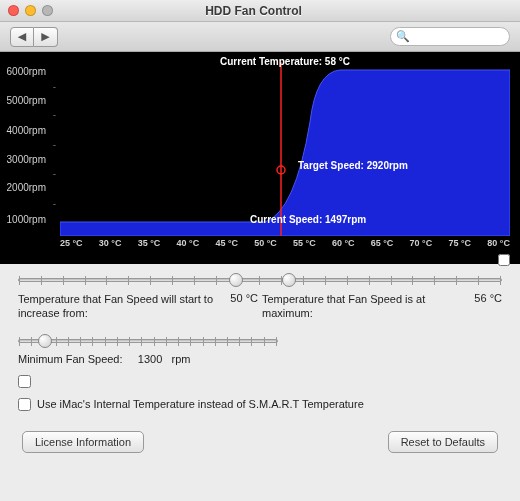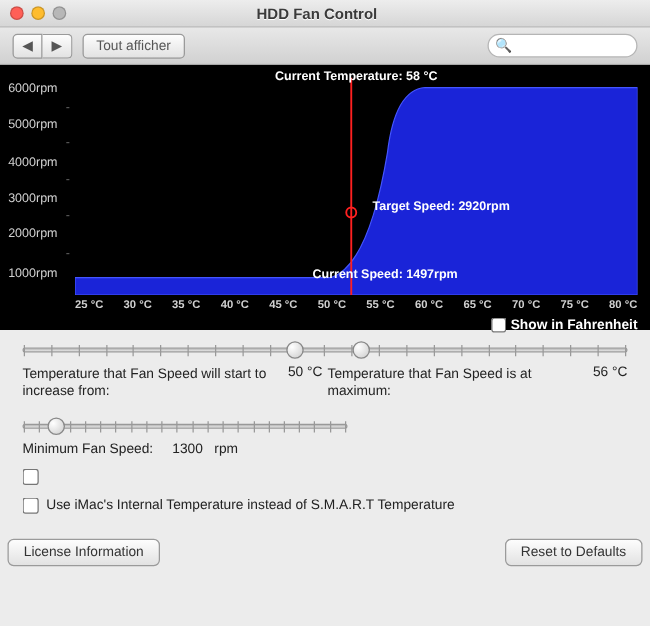--- a/index.html
+++ b/index.html
@@ -41,41 +41,40 @@
   .knob{width:14px; height:14px; border-radius:50%; background:radial-gradient(circle at 30% 30%,#fff,#ccc); border:1px solid #888; position:absolute; top:-6px; transform:translateX(-50%);}
   .dual-label{display:flex; gap:4px; margin-top:10px;}
   .dual-label .col{flex:1; display:flex; gap:8px;}
   .dual-label .txt{flex:1; line-height:1.3;}
   .dual-label .val{white-space:nowrap;}
   .min-slider{margin-top:18px; width:260px;}
   .min-label{margin-top:10px;}
   .check-row{display:flex; align-items:center; gap:6px; margin-top:10px;}
   .check-row input{width:13px;height:13px;}
 
-  .footer{display:flex; justify-content:space-between; padding:10px 6px 14px;}
+  .footer{display:flex; justify-content:space-between; padding:10px 22px 14px;}
   .footer .btn{border-radius:5px; padding:0 12px; height:22px; font-size:11px; color:#333;}
 </style>
 </head>
 <body>
 
 <div class="titlebar">
   <div class="traffic">
     <div class="tl red"></div>
     <div class="tl yel"></div>
     <div class="tl grn"></div>
   </div>
   <div class="title">HDD Fan Control</div>
 </div>
 
 <div class="toolbar">
   <div class="seg">
     <div class="btn">◀</div>
     <div class="btn">▶</div>
   </div>
-  <div class="btn showall">Tout afficher</div>
   <div class="spacer"></div>
   <div class="search">
     <span class="search-icon">🔍</span>
     <input type="text" placeholder="" style="">
   </div>
 </div>
 
 <div class="chart-area">
   <div class="y-axis">
     <div class="y-tick" style="top:5%">6000rpm</div>
@@ -109,21 +108,20 @@
     <span>50 °C</span>
     <span>55 °C</span>
     <span>60 °C</span>
     <span>65 °C</span>
     <span>70 °C</span>
     <span>75 °C</span>
     <span>80 °C</span>
   </div>
   <div class="fahrenheit">
     <input type="checkbox" style="">
-    <span>Show in Fahrenheit</span>
   </div>
 </div>
 
 <div class="controls">
 
   <div class="slider-row">
     <div class="slider-track">
       <div class="ticks">
           <span></span>
           <span></span>

